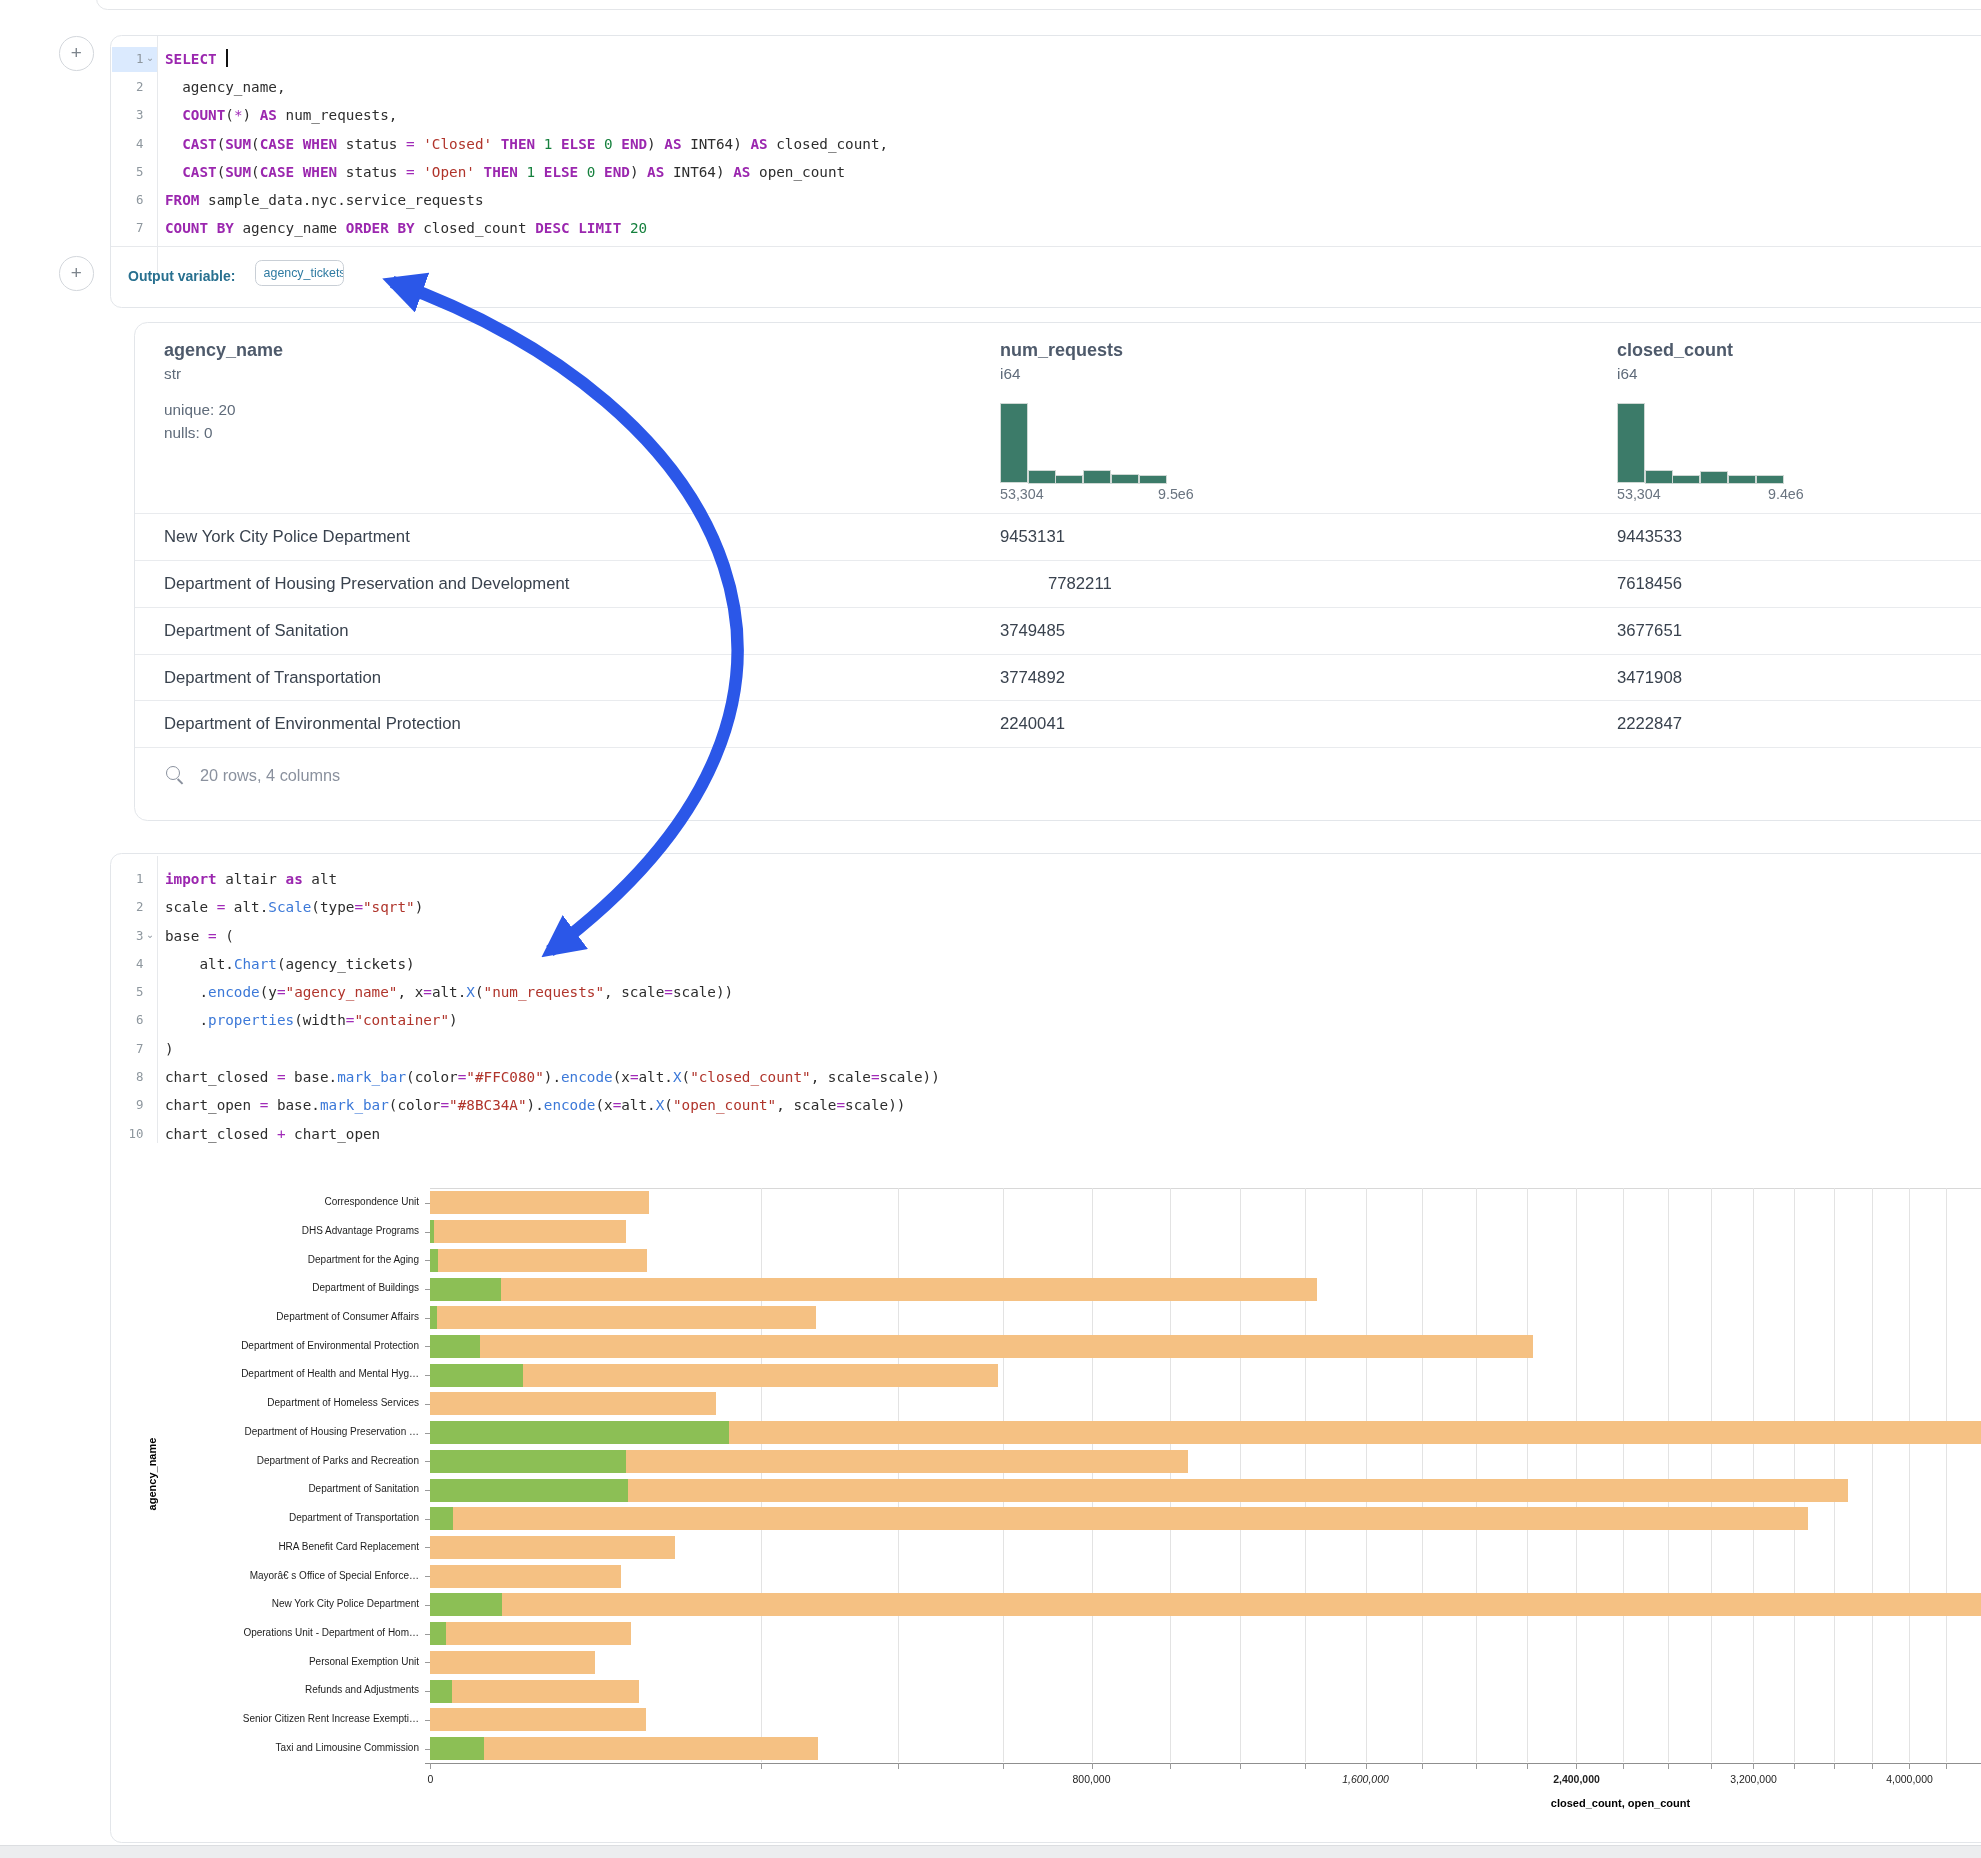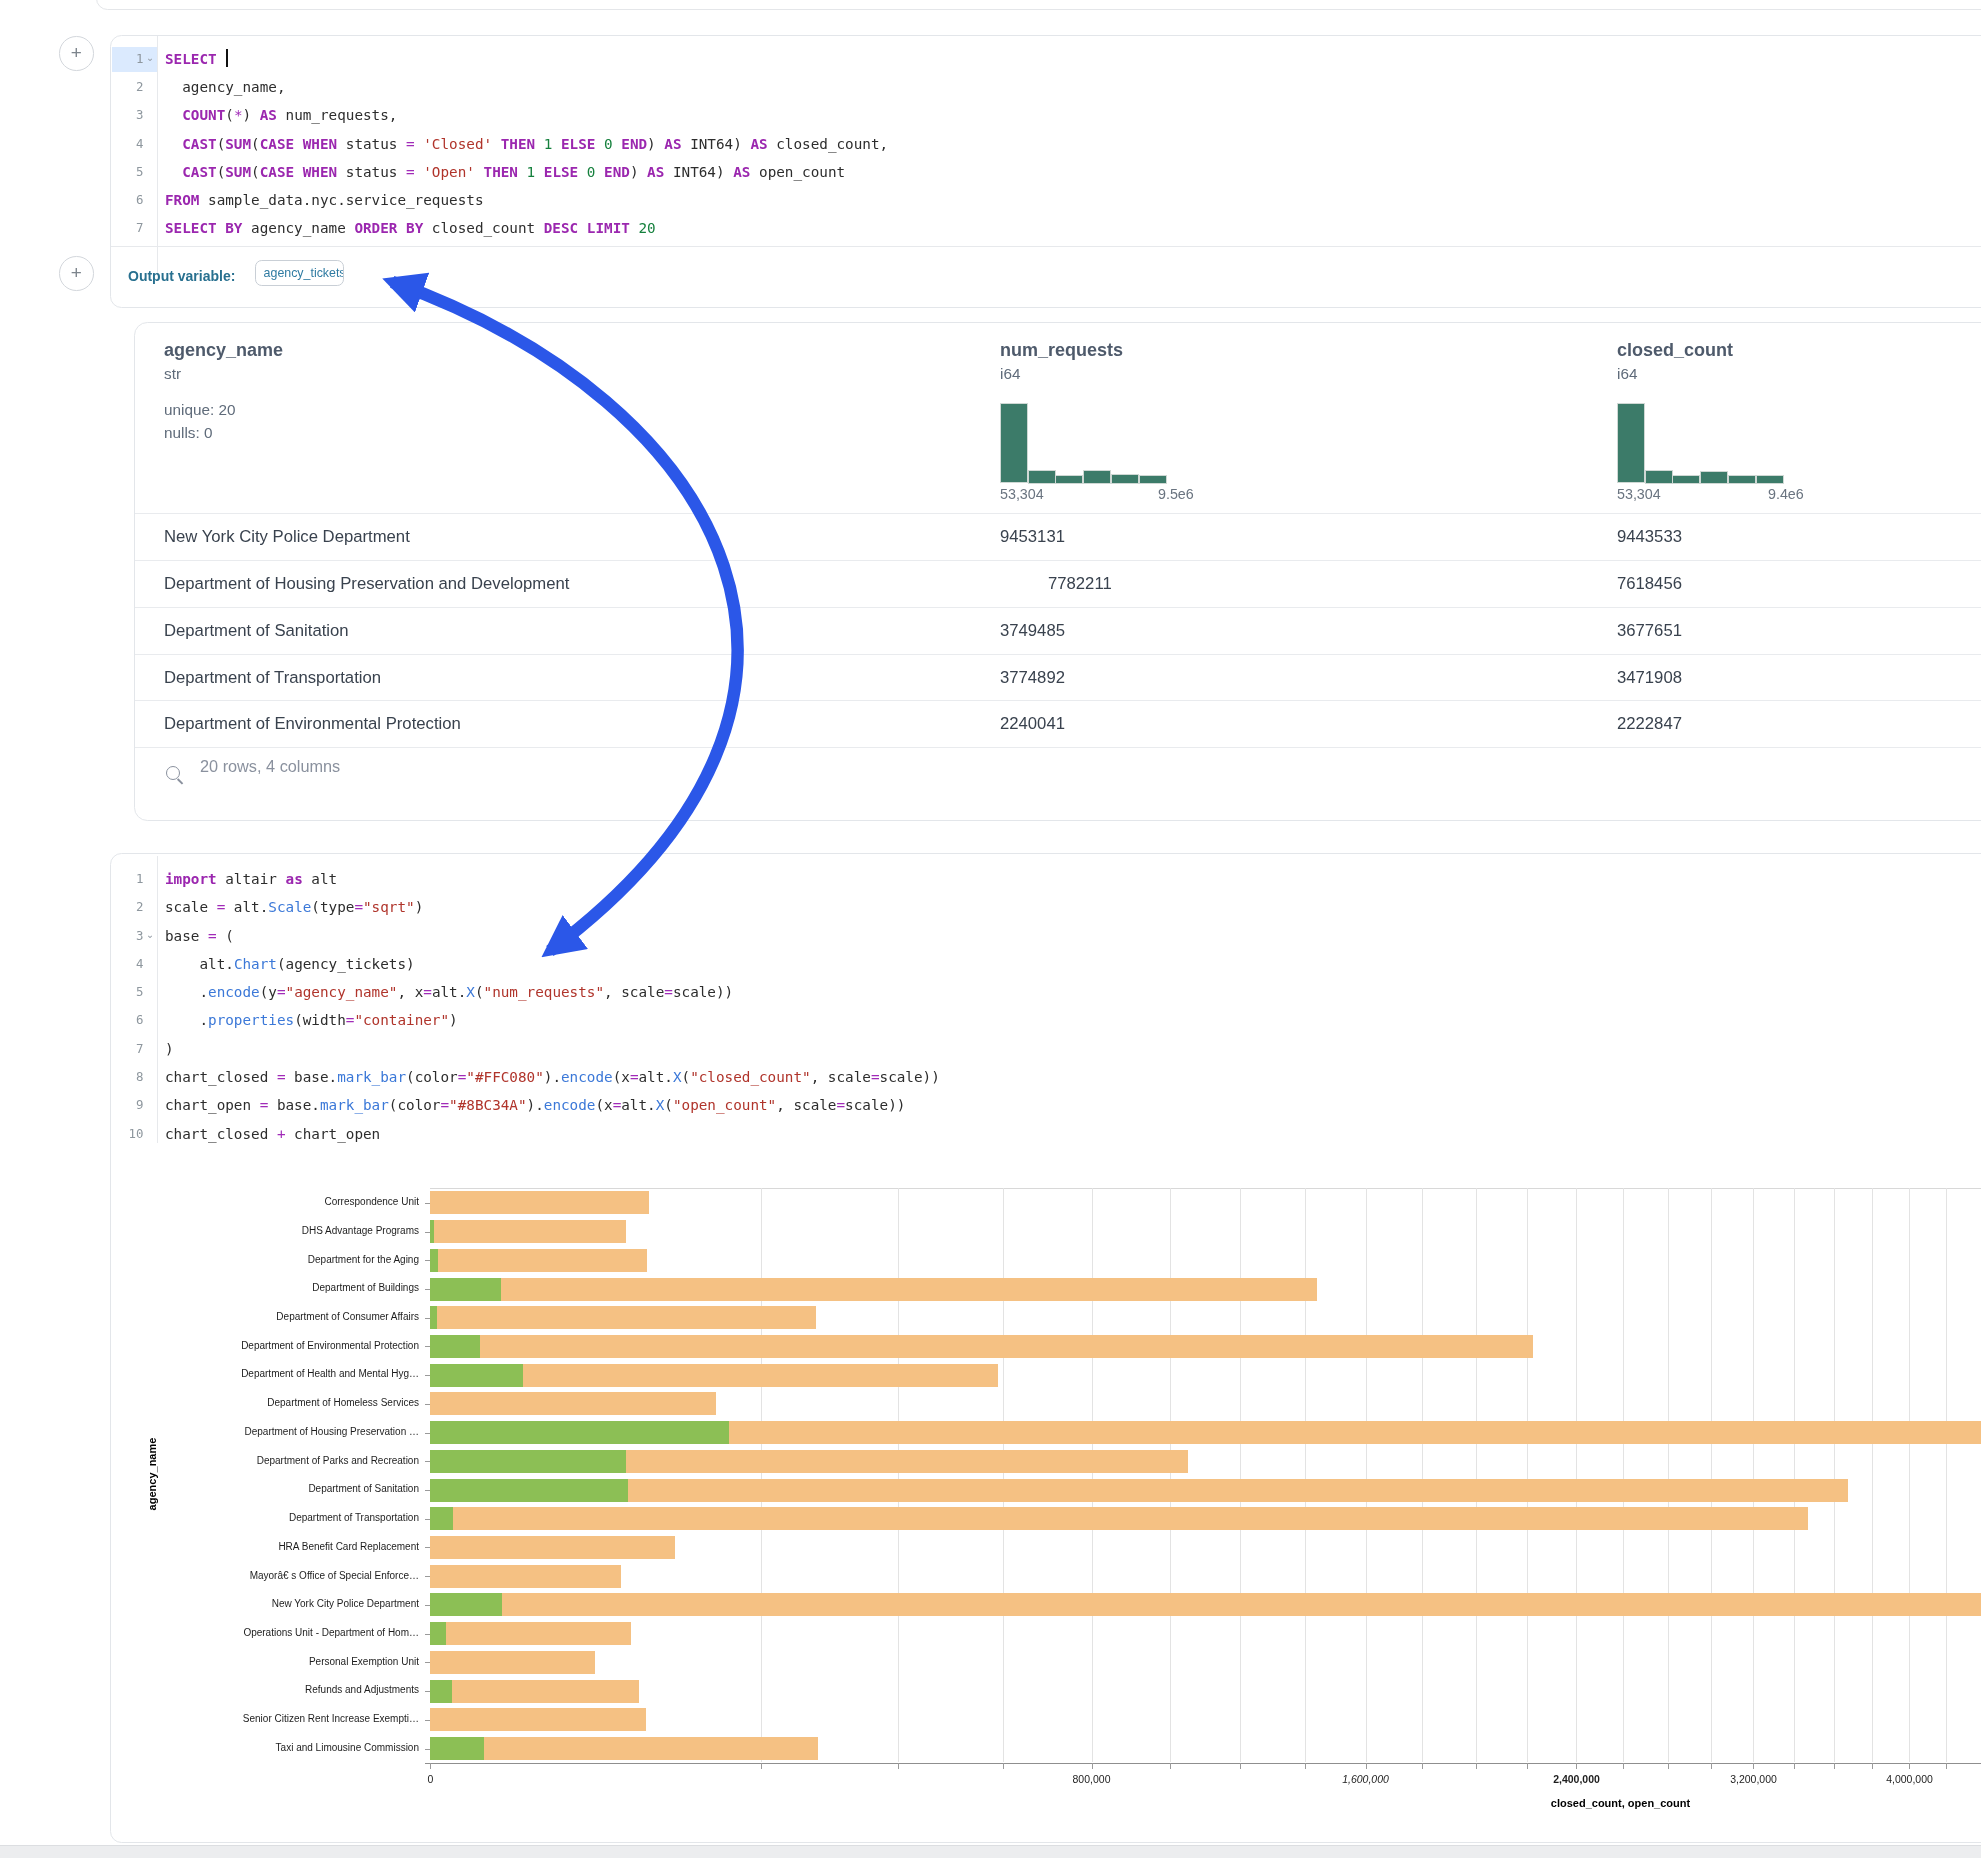--- a/index.html
+++ b/index.html
@@ -66,21 +66,21 @@
         <div class="codeline mono" style="left: 54px; top: 28px;"><span class="td">  agency_name,</span></div>
         <div class="lnum mono" style="left: 0px; top: 56px;">3</div>
         <div class="codeline mono" style="left: 54px; top: 56px;"><span>  </span><span class="tk">COUNT</span><span class="td">(</span><span class="to">*</span><span class="td">) </span><span class="tk">AS</span><span class="td"> num_requests,</span></div>
         <div class="lnum mono" style="left: 0px; top: 85px;">4</div>
         <div class="codeline mono" style="left: 54px; top: 85px;"><span>  </span><span class="tk">CAST</span><span class="td">(</span><span class="tk">SUM</span><span class="td">(</span><span class="tk">CASE WHEN</span><span class="td"> status </span><span class="to">=</span><span class="td"> </span><span class="ts">'Closed'</span><span class="td"> </span><span class="tk">THEN</span><span class="td"> </span><span class="tn">1</span><span class="td"> </span><span class="tk">ELSE</span><span class="td"> </span><span class="tn">0</span><span class="td"> </span><span class="tk">END</span><span class="td">) </span><span class="tk">AS</span><span class="td"> INT64) </span><span class="tk">AS</span><span class="td"> closed_count,</span></div>
         <div class="lnum mono" style="left: 0px; top: 113px;">5</div>
         <div class="codeline mono" style="left: 54px; top: 113px;"><span>  </span><span class="tk">CAST</span><span class="td">(</span><span class="tk">SUM</span><span class="td">(</span><span class="tk">CASE WHEN</span><span class="td"> status </span><span class="to">=</span><span class="td"> </span><span class="ts">'Open'</span><span class="td"> </span><span class="tk">THEN</span><span class="td"> </span><span class="tn">1</span><span class="td"> </span><span class="tk">ELSE</span><span class="td"> </span><span class="tn">0</span><span class="td"> </span><span class="tk">END</span><span class="td">) </span><span class="tk">AS</span><span class="td"> INT64) </span><span class="tk">AS</span><span class="td"> open_count</span></div>
         <div class="lnum mono" style="left: 0px; top: 141px;">6</div>
         <div class="codeline mono" style="left: 54px; top: 141px;"><span class="tk">FROM</span><span class="td"> sample_data.nyc.service_requests</span></div>
         <div class="lnum mono" style="left: 0px; top: 169px;">7</div>
-        <div class="codeline mono" style="left: 54px; top: 169px;"><span class="tk">SELECT BY</span><span class="td"> agency_name </span><span class="tk">ORDER BY</span><span class="td"> closed_count </span><span class="tk">DESC</span><span class="td"> </span><span class="tk">LIMIT</span><span class="td"> </span><span class="tn">20</span></div>
+        <div class="codeline mono" style="left: 54px; top: 169px;"><span class="tk">COUNT BY</span><span class="td"> agency_name </span><span class="tk">ORDER BY</span><span class="td"> closed_count </span><span class="tk">DESC</span><span class="td"> </span><span class="tk">LIMIT</span><span class="td"> </span><span class="tn">20</span></div>
       </div>
     <div class="gutsep" style="left:46px;top:0px;height:238px;"></div>
 
     <div style="position:absolute;left:0;right:0;top:210px;height:60px;border-top:1px solid #e7e9ec;">
       <span class="outlabel" style="left:17px;top:21px;">Output variable:</span>
       <span class="pill" style="left:144px;top:13.4px;width:72px;">agency_tickets</span>
     </div>
   </div>
 
   <div class="card" style="left:134px;top:322px;right:-19px;height:497px;border-radius:13.4px 0 0 13.4px;">
@@ -141,21 +141,21 @@
           <div class="tcell" style="left: 29px;">Department of Environmental Protection</div>
           <div class="tcell" style="left: 865px;">2240041</div>
           <div class="tcell" style="left: 1482px;">2222847</div>
         </div>
         <div class="trow" style="top: 234px; height: 0px;"></div>
       </div>
 
     <div style="position:absolute;left:0;right:0;top:424px;height:72px;">
       <span class="mag" style="left:31px;top:19px;"></span>
       <span class="maghandle" style="left:44px;top:31px;"></span>
-      <span class="tfoot" style="left:65px;top:10px;">20 rows, 4 columns</span>
+      <span class="tfoot" style="left:65px;top:19px;">20 rows, 4 columns</span>
     </div>
   </div>
 
   <div class="card" style="left:110px;top:853px;right:-19px;height:988px;border-radius:11.5px 0 0 11.5px;">
     <div id="py-code" style="position:absolute;left:0;top:10.5px;right:0;height:287px;">
         <div class="lnum mono" style="left: 0px; top: 0px;">1</div>
         <div class="codeline mono" style="left: 54px; top: 0px;"><span class="tk">import</span><span class="td"> altair </span><span class="tk">as</span><span class="td"> alt</span></div>
         <div class="lnum mono" style="left: 0px; top: 28px;">2</div>
         <div class="codeline mono" style="left: 54px; top: 28px;"><span class="td">scale </span><span class="to">=</span><span class="td"> alt.</span><span class="tf">Scale</span><span class="td">(type</span><span class="to">=</span><span class="ts">"sqrt"</span><span class="td">)</span></div>
         <div class="lnum mono" style="left: 0px; top: 57px;">3</div>

